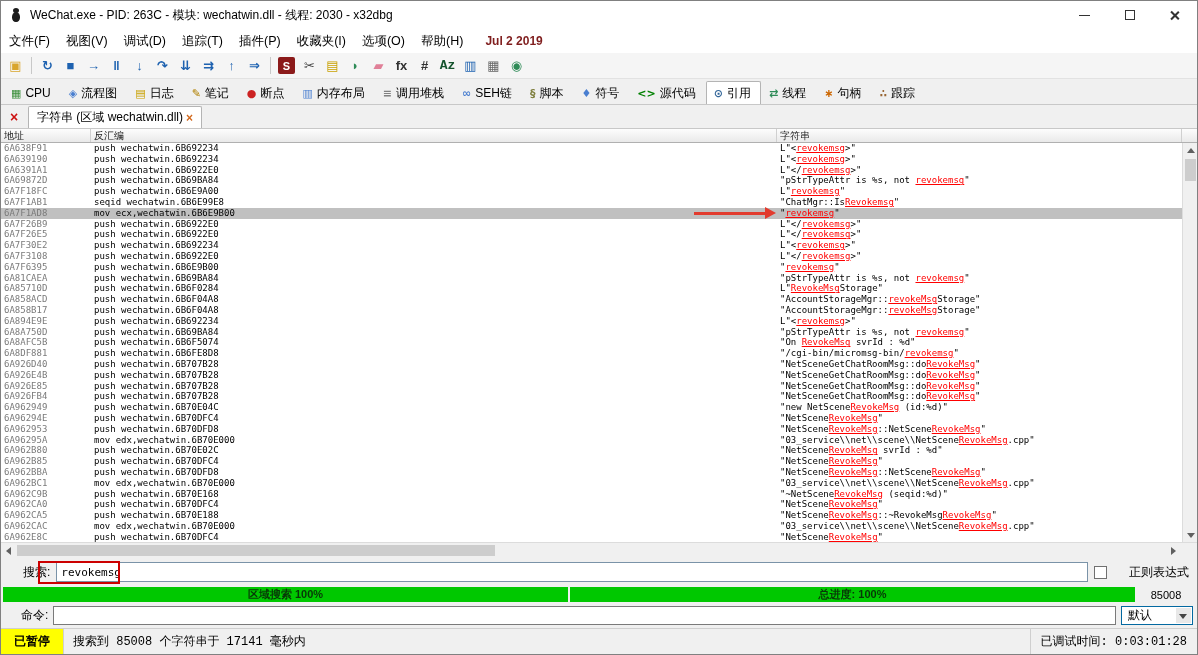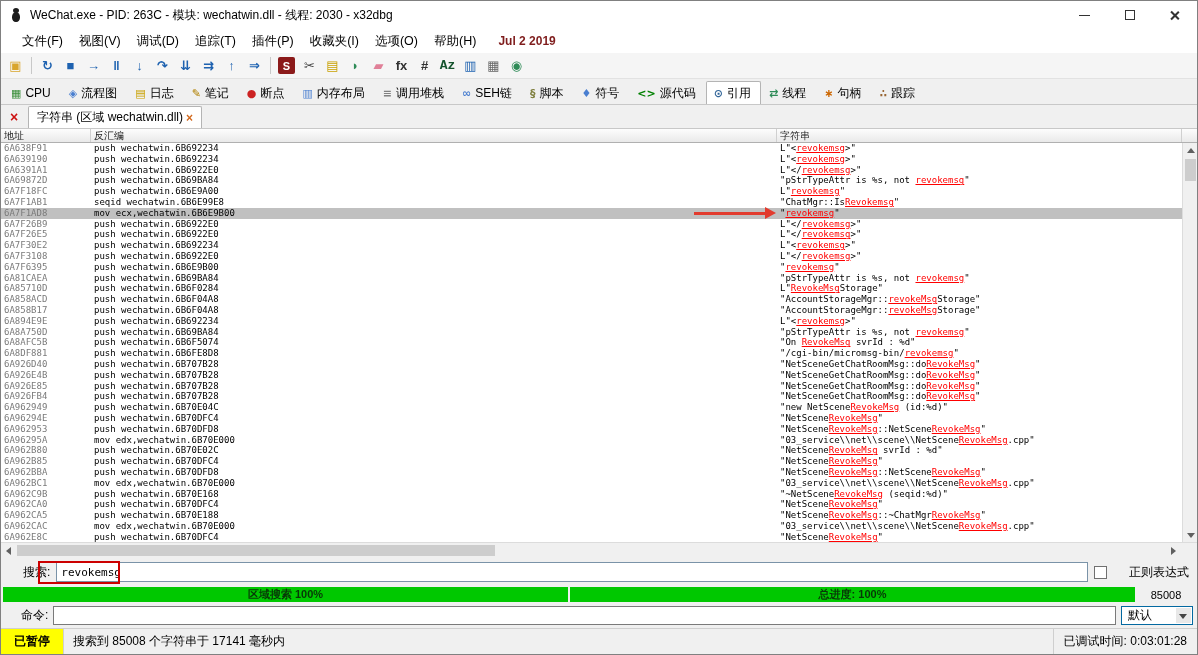--- a/index.html
+++ b/index.html
@@ -17,21 +17,21 @@
   .wctrls { margin-left:auto; display:flex; height:100%; }
   .wctrl { width:45px; height:100%; display:flex; align-items:center; justify-content:center; }
   .glyph-min { width:11px; height:1px; background:#333; display:block; }
   .glyph-max { width:10px; height:10px; border:1px solid #333; display:block; }
   .glyph-close { width:11px; height:11px; position:relative; display:block; }
   .glyph-close::before,.glyph-close::after { content:""; position:absolute; left:5px; top:0; width:1.5px; height:11px; background:#333; }
   .glyph-close::before { transform:rotate(45deg); }
   .glyph-close::after { transform:rotate(-45deg); }
 
   
-  .menubar { height:24px; background:#ffffff; display:flex; align-items:center; padding-left:13px; flex:0 0 auto; }
+  .menubar { height:24px; background:#ffffff; display:flex; align-items:center; padding-left:0; flex:0 0 auto; }
   .menuitem { padding:3px 8px; font-size:12.5px; }
   .menudate { margin-left:14px; color:#7f1d1d; font-size:12px; font-weight:bold; }
 
   
   .toolbar { height:26px; background:#f5f5f5; display:flex; align-items:center; padding-left:4px; gap:2px; border-bottom:1px solid #e2e2e2; flex:0 0 auto; }
   .tbtn { width:21px; height:21px; display:flex; align-items:center; justify-content:center; font-size:13px; font-weight:bold; border-radius:2px; }
   .tbtn.badge { font-size:11px; width:17px; height:17px; margin:0 2px; }
   .tsep { width:1px; height:17px; background:#c8c8c8; margin:0 3px; }
 
   
@@ -91,21 +91,21 @@
   .pcount { width:58px; text-align:center; font-size:11px; }
 
   
   .cmdrow { height:25px; display:flex; align-items:center; gap:5px; padding:0 4px; background:#f0f0f0; flex:0 0 auto; }
   .cmdinput { flex:1; height:19px; border:1px solid #7a7a7a; background:#fff; font-size:12px; padding:0 3px; outline:none; }
   .combo { width:72px; height:19px; border:1px solid #0369a1; background:#fff; display:flex; align-items:center; padding-left:6px; font-size:12px; position:relative; }
   .combo-arrow { position:absolute; right:1px; top:1px; bottom:1px; width:15px; background:#e8e8e8; }
   .combo-arrow::before { content:""; position:absolute; left:3px; top:6px; border-left:4px solid transparent; border-right:4px solid transparent; border-top:5px solid #444; }
 
   
-  .statusbar { flex:1; display:flex; align-items:center; background:#f0f0f0; border-top:1px solid #cfcfcf; font-size:12px; }
+  .statusbar { flex:1; display:flex; align-items:center; background:#f0f0f0; border-top:1px solid #cfcfcf; font-size:12px;font-family:Liberation Mono, monospace; }
   .paused { background:#ffff00; height:100%; display:flex; align-items:center; padding:0 13px; font-weight:bold; }
   .ssep { width:1px; height:100%; background:#cfcfcf; flex:0 0 auto; }
   .msg { padding:0 9px; }
   .spacer { flex:1; }
   .time { padding:0 10px; }
 
   
   .anno-arrow { position:absolute; left:693px; top:211px; width:72px; height:3px; background:#e23b2e; z-index:10; }
   .anno-arrow::after { content:""; position:absolute; right:-10px; top:-5px; border-left:11px solid #e23b2e; border-top:6px solid transparent; border-bottom:6px solid transparent; }
   .anno-box { position:absolute; left:37px; top:560px; width:82px; height:23px; border:2px solid #cc0000; z-index:10; }
@@ -416,21 +416,21 @@
           <span class="c s"><span>"~NetScene</span><span class="match">RevokeMsg</span><span> (seqid:%d)"</span></span>
         </div>
         <div class="trow">
           <span class="c a">6A962CA0</span>
           <span class="c d">push wechatwin.6B70DFC4</span>
           <span class="c s"><span>"NetScene</span><span class="match">RevokeMsg</span><span>"</span></span>
         </div>
         <div class="trow">
           <span class="c a">6A962CA5</span>
           <span class="c d">push wechatwin.6B70E188</span>
-          <span class="c s"><span>"NetScene</span><span class="match">RevokeMsg</span><span>::~ChatMgr</span><span class="match">RevokeMsg</span><span>"</span></span>
+          <span class="c s"><span>"NetScene</span><span class="match">RevokeMsg</span><span>::~RevokeMsg</span><span class="match">RevokeMsg</span><span>"</span></span>
         </div>
         <div class="trow">
           <span class="c a">6A962CAC</span>
           <span class="c d">mov edx,wechatwin.6B70E000</span>
           <span class="c s"><span>"03_service\\net\\scene\\NetScene</span><span class="match">RevokeMsg</span><span>.cpp"</span></span>
         </div>
         <div class="trow">
           <span class="c a">6A962E8C</span>
           <span class="c d">push wechatwin.6B70DFC4</span>
           <span class="c s"><span>"NetScene</span><span class="match">RevokeMsg</span><span>"</span></span>

